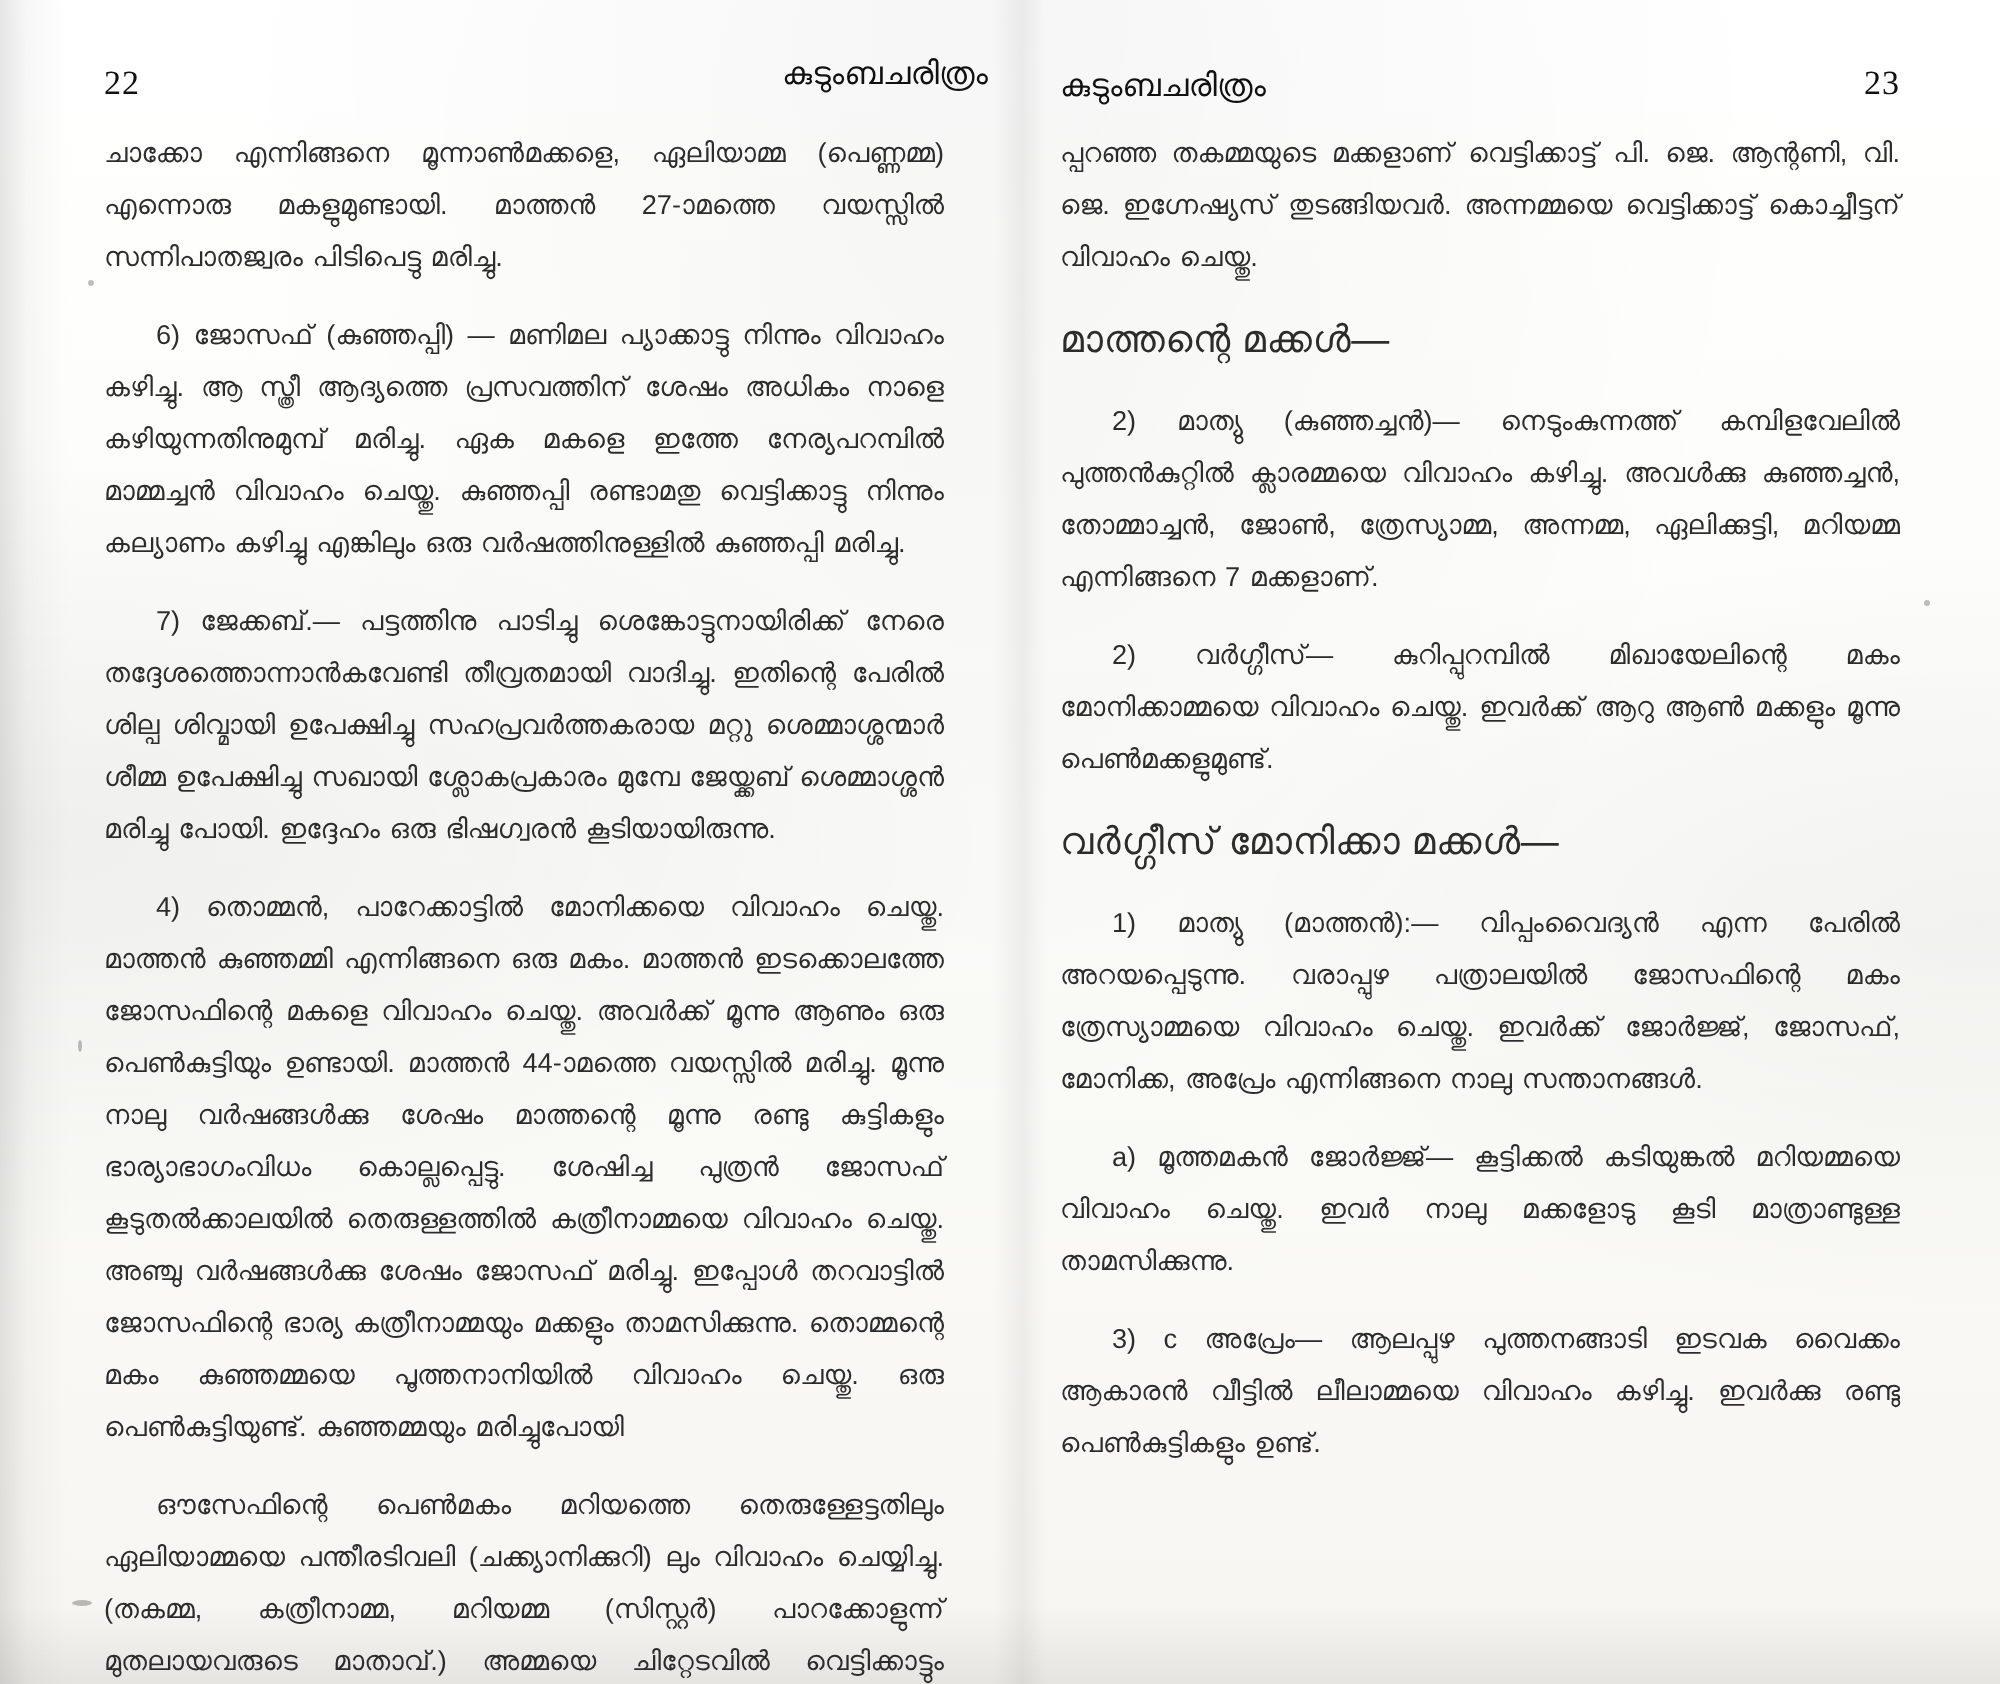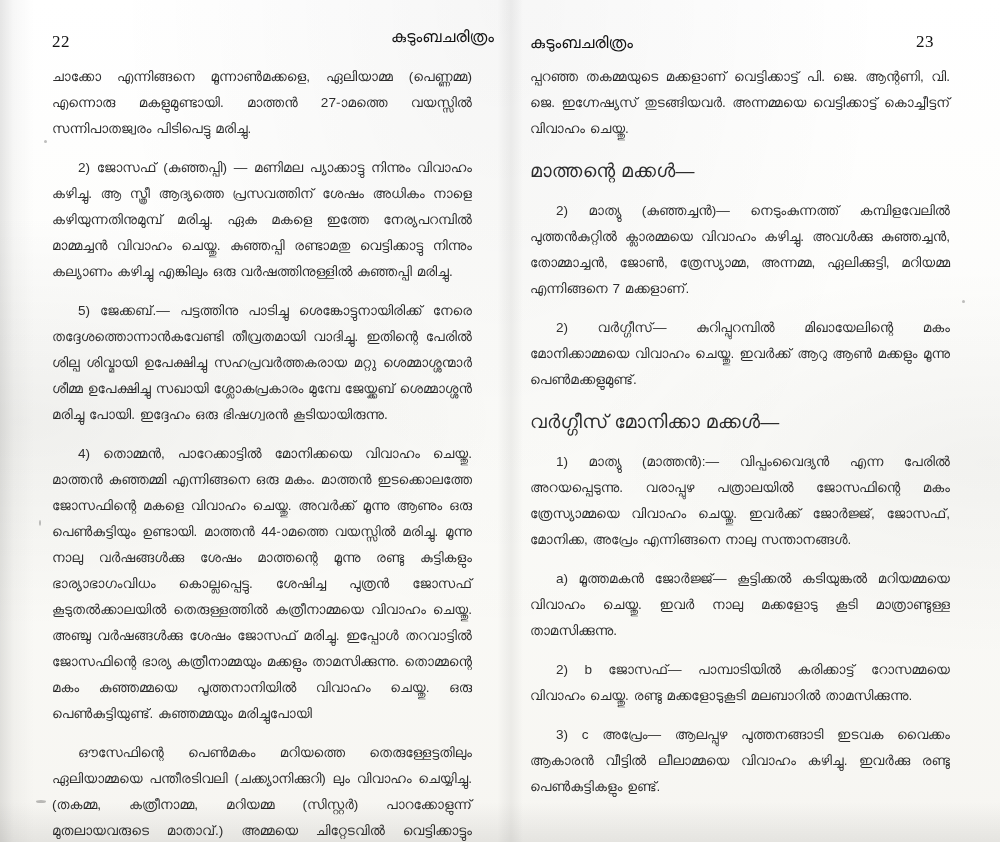--- a/index.html
+++ b/index.html
@@ -83,21 +83,21 @@
   }
   .folio {
     position: absolute;
     top: 6px;
     font-family: "Liberation Serif", serif;
     font-size: 17px;
     letter-spacing: 0.5px;
     color: #111;
   }
   .folio.left-folio  { left: 0px; }
-  .folio.right-folio { right: 16px; }
+  .folio.right-folio { right: 0px; }
 
   .running-head {
     position: absolute;
     top: 0px;
     font-family: "Liberation Sans", sans-serif;
     font-size: 16px;
     color: #111;
     white-space: nowrap;
   }
   .running-head.rh-left  { right: -22px; top: 2px; }
@@ -144,39 +144,38 @@
   <span class="speck" style="left:36px;  top:800px; width:10px; height:3px;"></span>
   <span class="speck" style="left:962px; top:300px; width:3px;  height:3px;"></span>
 
   <div class="column left">
     <div class="header-row">
       <div class="folio left-folio">22</div>
       <div class="running-head rh-left">കുടുംബചരിത്രം</div>
     </div>
     <div class="body-text faded">
       <p class="para">ചാക്കോ എന്നിങ്ങനെ മൂന്നാൺമക്കളെ, ഏലിയാമ്മ (പെണ്ണമ്മ) എന്നൊരു മകളുമുണ്ടായി. മാത്തൻ 27-ാമത്തെ വയസ്സിൽ സന്നിപാതജ്വരം പിടിപെട്ടു മരിച്ചു.</p>
-      <p class="para indent">2) ജോസഫ് (കുഞ്ഞപ്പി) — മണിമല പ്യാക്കാട്ടു നിന്നും വിവാഹം കഴിച്ചു. ആ സ്ത്രീ ആദ്യത്തെ പ്രസവത്തിന് ശേഷം അധികം നാളെ കഴിയുന്നതിനുമുമ്പ് മരിച്ചു. ഏക മകളെ ഇത്തേ നേര്യപറമ്പിൽ മാമ്മച്ചൻ വിവാഹം ചെയ്തു. കുഞ്ഞപ്പി രണ്ടാമതു വെട്ടിക്കാട്ടു നിന്നും കല്യാണം കഴിച്ചു എങ്കിലും ഒരു വർഷത്തിനുള്ളിൽ കുഞ്ഞപ്പി മരിച്ചു.</p>
-      <p class="para indent">5) ജേക്കബ്.— പട്ടത്തിനു പാടിച്ചു ശെങ്കോട്ടുനായിരിക്ക് നേരെ തദ്ദേശത്തൊന്നാൻകവേണ്ടി തീവ്രതമായി വാദിച്ചു. ഇതിന്റെ പേരിൽ ശില്പ ശിവ്മായി ഉപേക്ഷിച്ചു സഹപ്രവർത്തകരായ മറ്റു ശെമ്മാശ്ശന്മാർ ശീമ്മ ഉപേക്ഷിച്ചു സഖായി ശ്ലോകപ്രകാരം മുമ്പേ ജേയ്ക്കബ് ശെമ്മാശ്ശൻ മരിച്ചു പോയി. ഇദ്ദേഹം ഒരു ഭിഷഗ്വരൻ കൂടിയായിരുന്നു.</p>
+      <p class="para indent">6) ജോസഫ് (കുഞ്ഞപ്പി) — മണിമല പ്യാക്കാട്ടു നിന്നും വിവാഹം കഴിച്ചു. ആ സ്ത്രീ ആദ്യത്തെ പ്രസവത്തിന് ശേഷം അധികം നാളെ കഴിയുന്നതിനുമുമ്പ് മരിച്ചു. ഏക മകളെ ഇത്തേ നേര്യപറമ്പിൽ മാമ്മച്ചൻ വിവാഹം ചെയ്തു. കുഞ്ഞപ്പി രണ്ടാമതു വെട്ടിക്കാട്ടു നിന്നും കല്യാണം കഴിച്ചു എങ്കിലും ഒരു വർഷത്തിനുള്ളിൽ കുഞ്ഞപ്പി മരിച്ചു.</p>
+      <p class="para indent">7) ജേക്കബ്.— പട്ടത്തിനു പാടിച്ചു ശെങ്കോട്ടുനായിരിക്ക് നേരെ തദ്ദേശത്തൊന്നാൻകവേണ്ടി തീവ്രതമായി വാദിച്ചു. ഇതിന്റെ പേരിൽ ശില്പ ശിവ്മായി ഉപേക്ഷിച്ചു സഹപ്രവർത്തകരായ മറ്റു ശെമ്മാശ്ശന്മാർ ശീമ്മ ഉപേക്ഷിച്ചു സഖായി ശ്ലോകപ്രകാരം മുമ്പേ ജേയ്ക്കബ് ശെമ്മാശ്ശൻ മരിച്ചു പോയി. ഇദ്ദേഹം ഒരു ഭിഷഗ്വരൻ കൂടിയായിരുന്നു.</p>
       <p class="para indent">4) തൊമ്മൻ, പാറേക്കാട്ടിൽ മോനിക്കയെ വിവാഹം ചെയ്തു. മാത്തൻ കുഞ്ഞമ്മി എന്നിങ്ങനെ ഒരു മകം. മാത്തൻ ഇടക്കൊലത്തേ ജോസഫിന്റെ മകളെ വിവാഹം ചെയ്തു. അവർക്ക് മൂന്നു ആണും ഒരു പെൺകുട്ടിയും ഉണ്ടായി. മാത്തൻ 44-ാമത്തെ വയസ്സിൽ മരിച്ചു. മൂന്നു നാലു വർഷങ്ങൾക്കു ശേഷം മാത്തന്റെ മൂന്നു രണ്ടു കുട്ടികളും ഭാര്യാഭാഗംവിധം കൊല്ലപ്പെട്ടു. ശേഷിച്ച പുത്രൻ ജോസഫ് കൂടുതൽക്കാലയിൽ തെരുള്ളത്തിൽ കത്രീനാമ്മയെ വിവാഹം ചെയ്തു. അഞ്ചു വർഷങ്ങൾക്കു ശേഷം ജോസഫ് മരിച്ചു. ഇപ്പോൾ തറവാട്ടിൽ ജോസഫിന്റെ ഭാര്യ കത്രീനാമ്മയും മക്കളും താമസിക്കുന്നു. തൊമ്മന്റെ മകം കുഞ്ഞമ്മയെ പൂത്തനാനിയിൽ വിവാഹം ചെയ്തു. ഒരു പെൺകുട്ടിയുണ്ട്. കുഞ്ഞമ്മയും മരിച്ചുപോയി</p>
       <p class="para indent">ഔസേഫിന്റെ പെൺമകം മറിയത്തെ തെരുള്ളേട്ടതിലും ഏലിയാമ്മയെ പന്തീരടിവലി (ചക്ക്യാനിക്കുറി) ലും വിവാഹം ചെയ്യിച്ചു. (തകമ്മ, കത്രീനാമ്മ, മറിയമ്മ (സിസ്റ്റർ) പാറക്കോളുന്ന് മുതലായവരുടെ മാതാവ്.) അമ്മയെ ചിറ്റേടവിൽ വെട്ടിക്കാട്ടും കത്രീനാമ്മയെ മടക്കക്കയിലും (Dr. എ. എ. ജോസഫിന്റെ മാതാവ്) കല്യാണം കഴിപ്പിച്ചു. മേൽ</p>
     </div>
   </div>
 
   <div class="column right">
     <div class="header-row">
       <div class="running-head rh-right">കുടുംബചരിത്രം</div>
       <div class="folio right-folio">23</div>
     </div>
     <div class="body-text faded">
       <p class="para">പ്പറഞ്ഞ തകമ്മയുടെ മക്കളാണ് വെട്ടിക്കാട്ട് പി. ജെ. ആന്റണി, വി. ജെ. ഇഗ്നേഷ്യസ് തുടങ്ങിയവർ. അന്നമ്മയെ വെട്ടിക്കാട്ട് കൊച്ചീട്ടന് വിവാഹം ചെയ്തു.</p>
 
       <div class="sub-head">മാത്തന്റെ മക്കൾ—</div>
       <p class="para indent">2) മാത്യു (കുഞ്ഞച്ചൻ)— നെടുംകുന്നത്ത് കമ്പിളവേലിൽ പുത്തൻകുറ്റിൽ ക്ലാരമ്മയെ വിവാഹം കഴിച്ചു. അവൾക്കു കുഞ്ഞച്ചൻ, തോമ്മാച്ചൻ, ജോൺ, ത്രേസ്യാമ്മ, അന്നമ്മ, ഏലിക്കുട്ടി, മറിയമ്മ എന്നിങ്ങനെ 7 മക്കളാണ്.</p>
       <p class="para indent">2) വർഗ്ഗീസ്— കുറിപ്പുറമ്പിൽ മിഖായേലിന്റെ മകം മോനിക്കാമ്മയെ വിവാഹം ചെയ്തു. ഇവർക്ക് ആറു ആൺ മക്കളും മൂന്നു പെൺമക്കളുമുണ്ട്.</p>
 
       <div class="sub-head">വർഗ്ഗീസ് മോനിക്കാ മക്കൾ—</div>
       <p class="para indent">1) മാത്യു (മാത്തൻ):— വിപ്പംവൈദ്യൻ എന്ന പേരിൽ അറയപ്പെടുന്നു. വരാപ്പുഴ പത്രാലയിൽ ജോസഫിന്റെ മകം ത്രേസ്യാമ്മയെ വിവാഹം ചെയ്തു. ഇവർക്ക് ജോർജ്ജ്, ജോസഫ്, മോനിക്ക, അപ്രേം എന്നിങ്ങനെ നാലു സന്താനങ്ങൾ.</p>
       <p class="para indent">a) മൂത്തമകൻ ജോർജ്ജ്— കൂട്ടിക്കൽ കടിയുങ്കൽ മറിയമ്മയെ വിവാഹം ചെയ്തു. ഇവർ നാലു മക്കളോടു കൂടി മാത്രാണ്ടുള്ള താമസിക്കുന്നു.</p>
-      <p class="para indent">2) b ജോസഫ്— പാമ്പാടിയിൽ കരിക്കാട്ട് റോസമ്മയെ വിവാഹം ചെയ്തു. രണ്ടു മക്കളോടുകൂടി മലബാറിൽ താമസിക്കുന്നു.</p>
       <p class="para indent">3) c അപ്രേം— ആലപ്പുഴ പുത്തനങ്ങാടി ഇടവക വൈക്കം ആകാരന്‍ വീട്ടിൽ ലീലാമ്മയെ വിവാഹം കഴിച്ചു. ഇവർക്കു രണ്ടു പെൺകുട്ടികളും ഉണ്ട്.</p>
     </div>
   </div>
 </div>
 
 </body></html>

